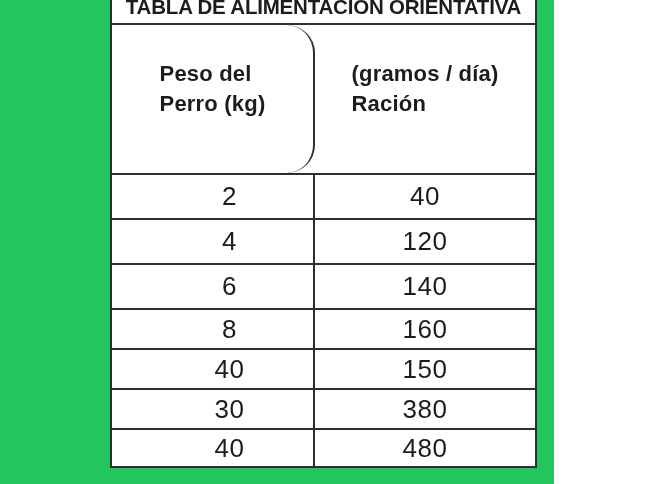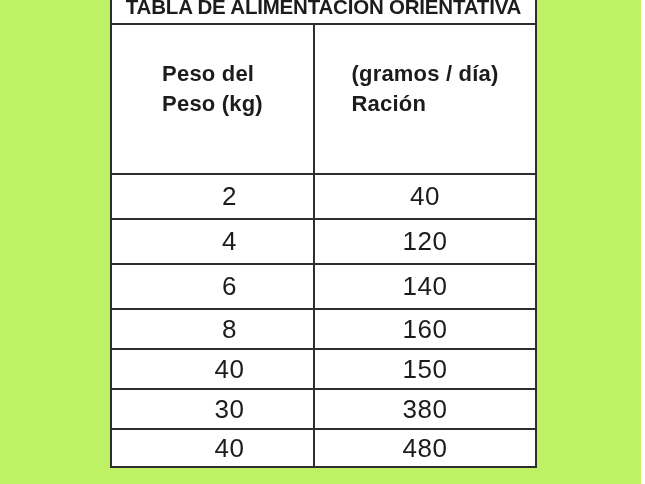--- a/index.html
+++ b/index.html
@@ -3,23 +3,23 @@
 <meta charset="utf-8">
 <style>
   html, body {
     margin: 0;
     padding: 0;
     background: #ffffff;
     font-family: "Liberation Sans", sans-serif;
   }
   .stage {
     position: relative;
-    width: 641px;
+    width: 554px;
     height: 484px;
-    background: #bef264;
+    background: #22c55e;
     overflow: hidden;
   }
   .feeding-table {
     position: absolute;
     left: 110px;
     top: -19px;
     width: 427px;
     box-sizing: border-box;
     border-left: 2px solid #2e2e2e;
     border-right: 2px solid #2e2e2e;
@@ -49,21 +49,21 @@
     border-bottom: 2px solid #2e2e2e;
     display: grid;
     grid-template-columns: 203px 1fr;
   }
   .hcell {
     box-sizing: border-box;
     display: flex;
     align-items: center;
     justify-content: center;
   }
-  .hcell.left { border-right: 2px solid #2e2e2e; }
+  .hcell.left { border-right: 2px solid #2e2e2e; border-radius: 28px; }
   .hblock {
     text-align: left;
     font-weight: bold;
     font-size: 22px;
     line-height: 30px;
     transform: translateY(-10px);
     letter-spacing: 0.2px;
   }
   .data-row {
     box-sizing: border-box;
@@ -99,21 +99,21 @@
   <div class="feeding-table">
 
     <div class="title-row">
       <span>TABLA DE ALIMENTACIÓN ORIENTATIVA</span>
     </div>
 
     <div class="header-row">
       <div class="hcell left">
         <div class="hblock">
           <div>Peso del</div>
-          <div>Peso (kg)</div>
+          <div>Perro (kg)</div>
         </div>
       </div>
       <div class="hcell">
         <div class="hblock">
           <div>(gramos / día)</div>
           <div>Ración</div>
         </div>
       </div>
     </div>
 

